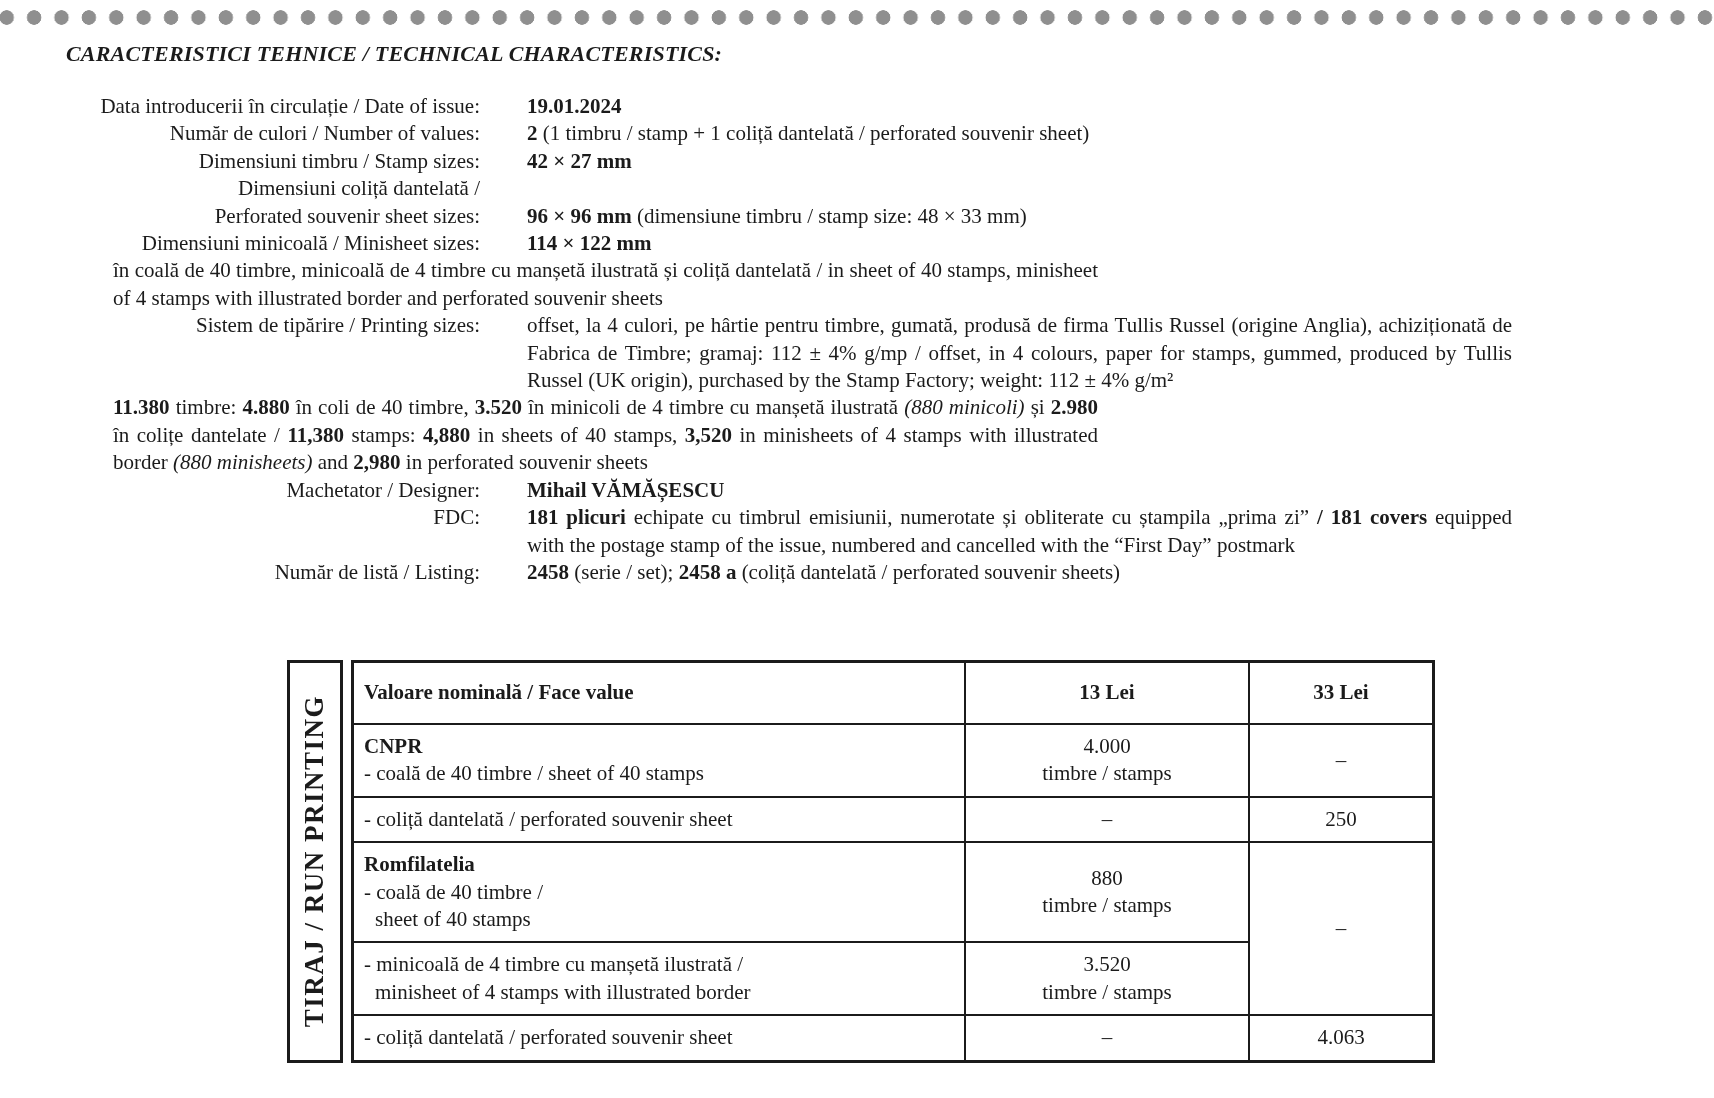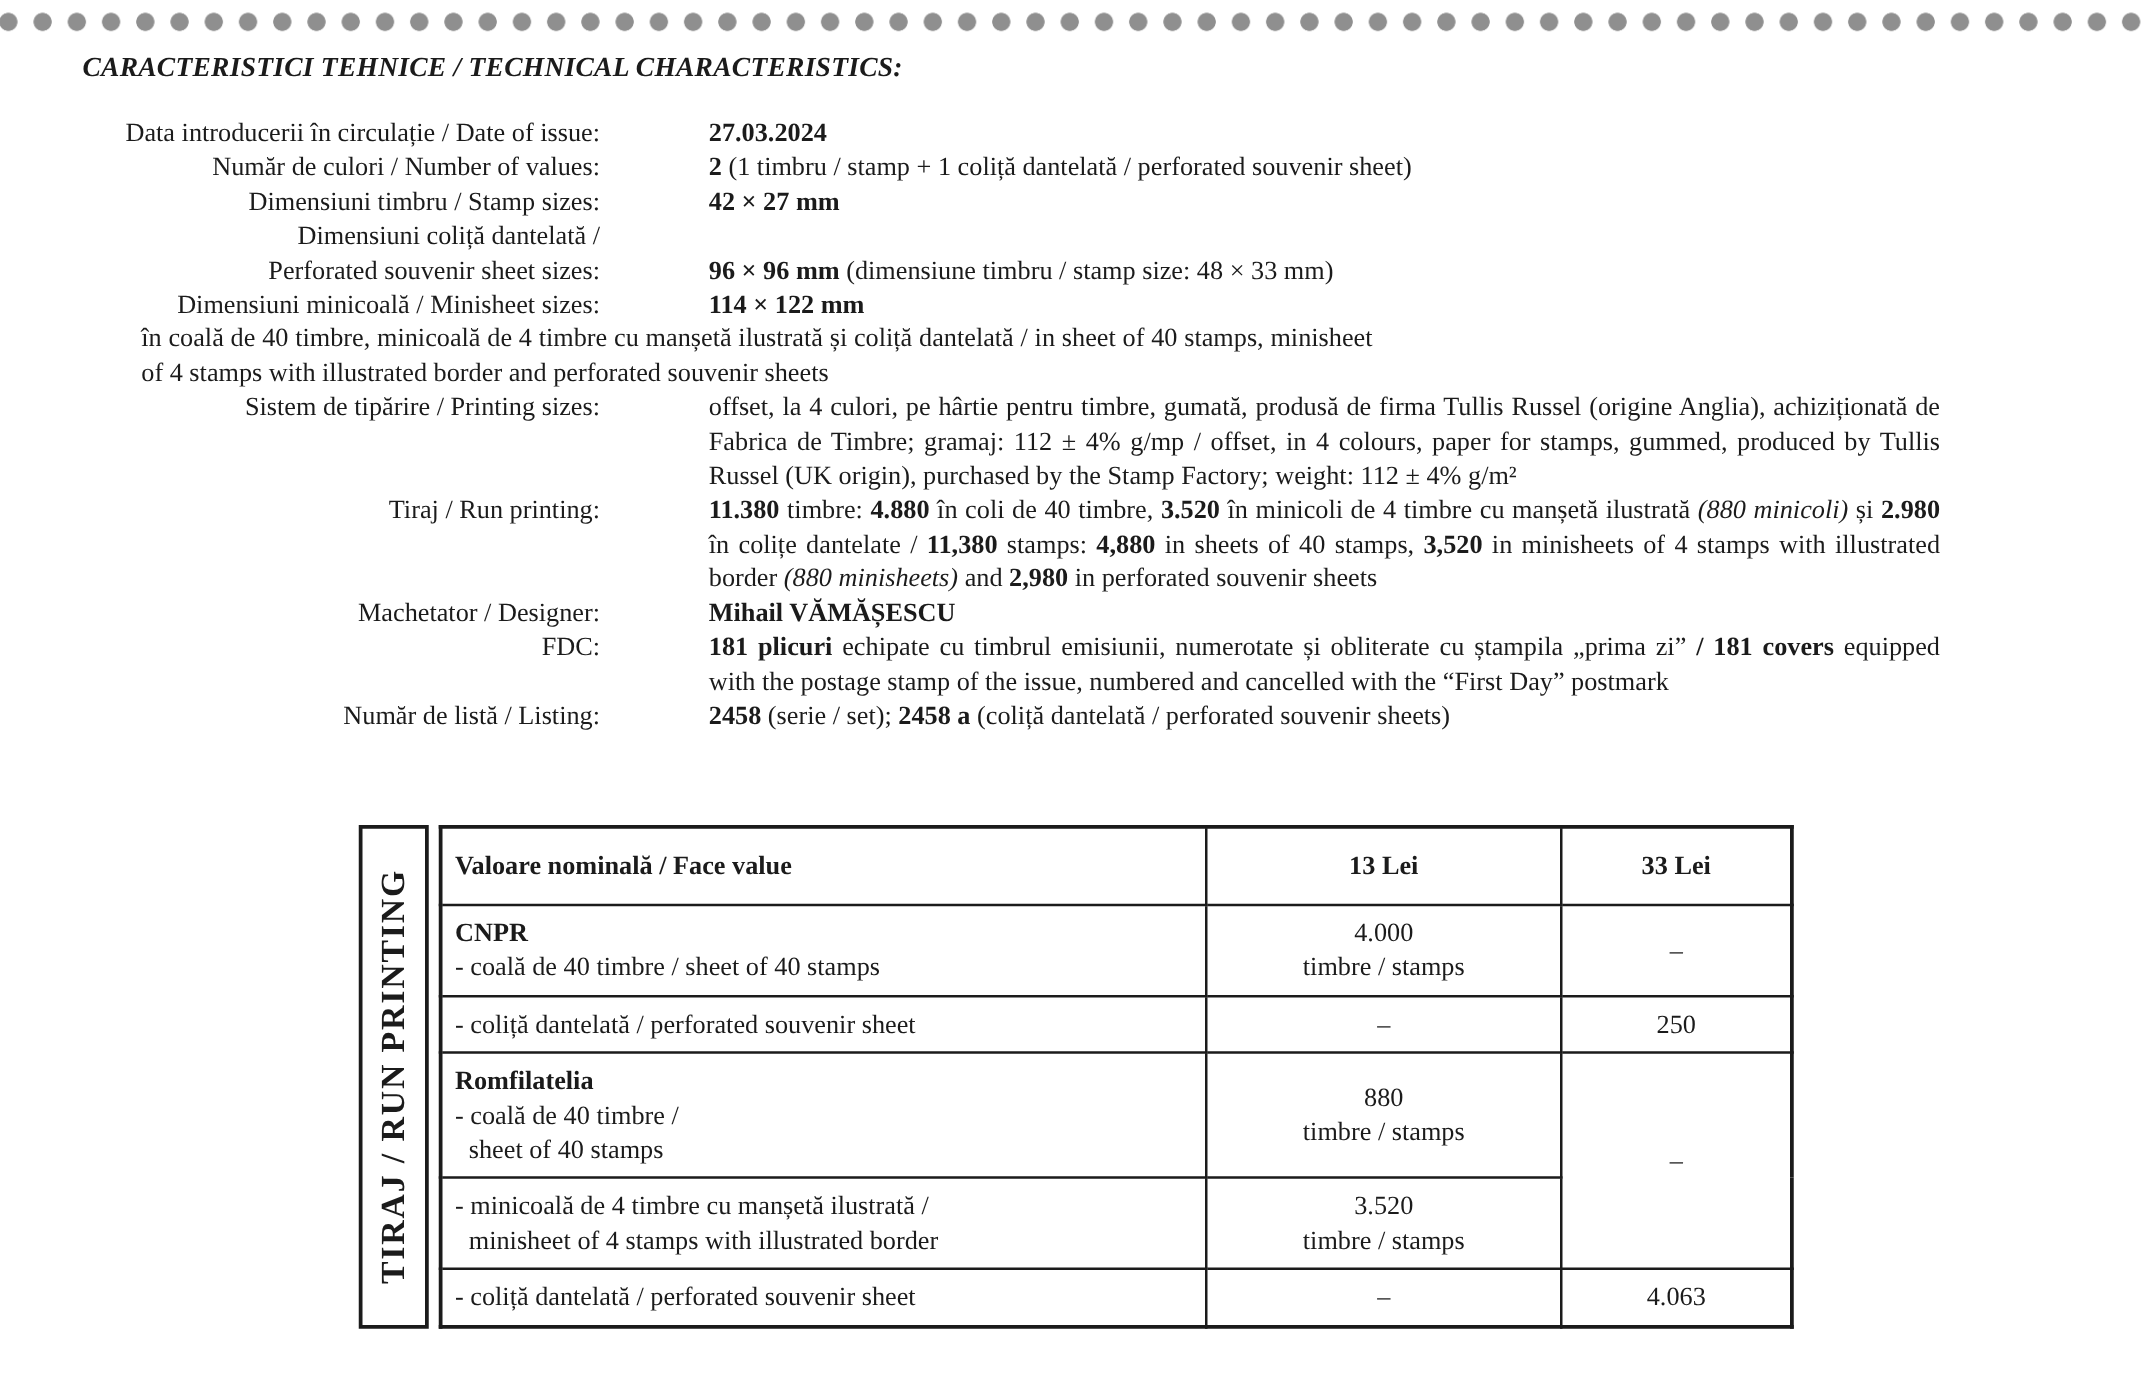--- a/index.html
+++ b/index.html
@@ -16,21 +16,21 @@
     background-image:radial-gradient(circle closest-side, #8f8f8f 93%, rgba(143,143,143,0) 100%);
     background-size:27.4px 15px;background-repeat:repeat-x;background-position:-7px 2px;
   }
   
   .title{
     position:absolute;left:66px;top:40px;
     font-weight:bold;font-style:italic;font-size:22px;letter-spacing:0.2px;white-space:nowrap;
   }
   
   .specs{position:absolute;left:66px;top:93px;width:1446px;}
-  .spec-row{display:flex;align-items:flex-start;gap:40px;}
+  .spec-row{display:flex;align-items:flex-start;}
   .spec-label{width:414px;flex:none;text-align:right;}
   .spec-value{width:985px;flex:none;margin-left:47px;}
   .spec-value.justify{text-align:justify;}
   
   .table-wrap{position:absolute;left:287px;top:660px;display:flex;align-items:stretch;}
   .side-box{
     width:50px;flex:none;border:3px solid #1b1b1b;margin-right:8px;
     display:flex;align-items:center;justify-content:center;
   }
   .side-text{
@@ -49,21 +49,21 @@
 </head>
 <body>
 
 <div class="dots"></div>
 
 <div class="title">CARACTERISTICI TEHNICE / TECHNICAL CHARACTERISTICS:</div>
 
 <div class="specs" id="specs">
   <div class="spec-row">
     <div class="spec-label">Data introducerii în circulație / Date of issue:</div>
-    <div class="spec-value"><span class="b">27.03.2024</span></div>
+    <div class="spec-value"><span class="b">19.01.2024</span></div>
   </div>
 
   <div class="spec-row">
     <div class="spec-label">Număr de culori / Number of values:</div>
     <div class="spec-value"><span class="b">2</span><span> (1 timbru / stamp + 1 coliță dantelată / perforated souvenir sheet)</span></div>
   </div>
 
   <div class="spec-row">
     <div class="spec-label">Dimensiuni timbru / Stamp sizes:</div>
     <div class="spec-value"><span class="b">42 × 27 mm</span></div>
@@ -87,21 +87,20 @@
   <div class="spec-row">
     <div class="spec-value justify"><span>în coală de 40 timbre, minicoală de 4 timbre cu manșetă ilustrată și coliță dantelată / in sheet of 40 stamps, minisheet of 4 stamps with illustrated border and perforated souvenir sheets</span></div>
   </div>
 
   <div class="spec-row">
     <div class="spec-label">Sistem de tipărire / Printing sizes:</div>
     <div class="spec-value justify"><span>offset, la 4 culori, pe hârtie pentru timbre, gumată, produsă de firma Tullis Russel (origine Anglia), achiziționată de Fabrica de Timbre; gramaj: 112 ± 4% g/mp / offset, in 4 colours, paper for stamps, gummed, produced by Tullis Russel (UK origin), purchased by the Stamp Factory; weight: 112 ± 4% g/m²</span></div>
   </div>
 
   <div class="spec-row">
-    <div class="spec-label">Tiraj / Run printing:</div>
     <div class="spec-value justify"><span class="b">11.380</span><span> timbre: </span><span class="b">4.880</span><span> în coli de 40 timbre, </span><span class="b">3.520</span><span> în minicoli de 4 timbre cu manșetă ilustrată </span><span class="i">(880 minicoli)</span><span> și </span><span class="b">2.980</span><span> în colițe dantelate / </span><span class="b">11,380</span><span> stamps: </span><span class="b">4,880</span><span> in sheets of 40 stamps, </span><span class="b">3,520</span><span> in minisheets of 4 stamps with illustrated border </span><span class="i">(880 minisheets)</span><span> and </span><span class="b">2,980</span><span> in perforated souvenir sheets</span></div>
   </div>
 
   <div class="spec-row">
     <div class="spec-label">Machetator / Designer:</div>
     <div class="spec-value"><span class="b">Mihail VĂMĂȘESCU</span></div>
   </div>
 
   <div class="spec-row">
     <div class="spec-label">FDC:</div>

